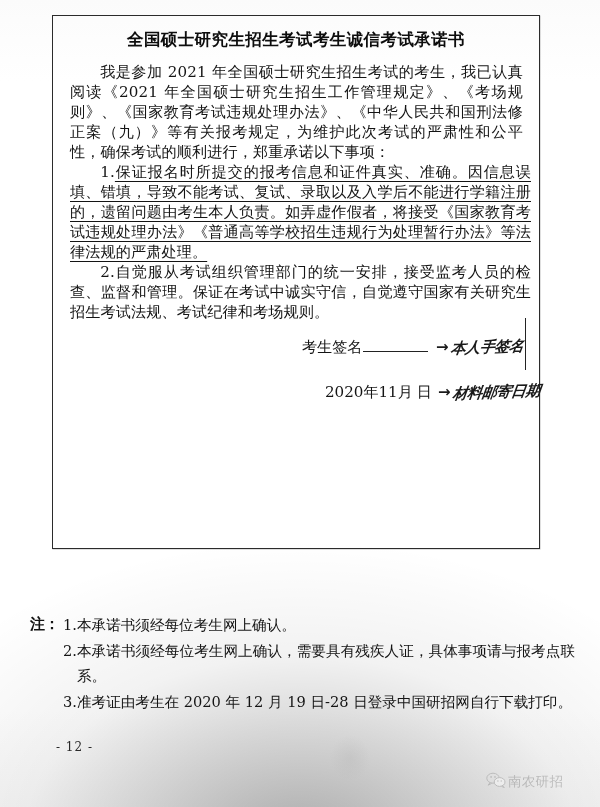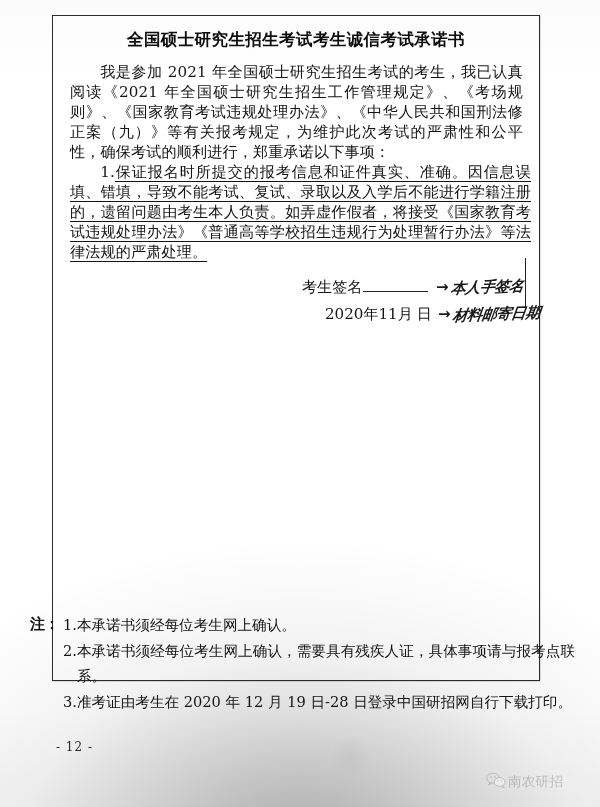--- a/index.html
+++ b/index.html
@@ -21,21 +21,21 @@
     inset: 0;
     background:
       radial-gradient(ellipse 120% 60% at 50% 104%, rgba(0,0,0,0.30) 0%, rgba(0,0,0,0.05) 38%, rgba(0,0,0,0) 62%),
       linear-gradient(180deg, #fbfbfb 0%, #ffffff 10%, #ffffff 88%, #f7f7f7 100%);
   }
 
   
   #doc-box {
     position: absolute;
     left: 52px; top: 15px;
-    width: 488px; height: 666px;
+    width: 488px; height: 534px;
     border: 1.6px solid #2b2b2b;
     background: transparent;
     box-shadow: 0.5px 0.5px 0 rgba(0,0,0,0.25);
   }
 
   #doc-title {
     text-align: center;
     font-family: "DejaVu Sans", sans-serif;
     font-weight: 700;
     font-size: 16.5px;
@@ -78,21 +78,21 @@
     line-height: 27px;
     color: #141414;
     position: relative;
   }
   .sign-row {
     display: flex;
     align-items: baseline;
     white-space: nowrap;
   }
   #sign-row-name { padding-left: 232px; }
-  #sign-row-date { padding-left: 255px; }
+  #sign-row-date { padding-left: 255px; margin-top: 18px; }
 
   .blank-line {
     display: inline-block;
     border-bottom: 1.3px solid #222;
     height: 0;
   }
   #sign-name-blank { width: 92px; margin: 0 2px 0 1px; }
   #sign-date-blank { width: 26px; margin: 0 2px; }
 
   
@@ -190,20 +190,21 @@
 <div id="page">
 
   <div id="doc-box">
 
     <div id="doc-title">全国硕士研究生招生考试考生诚信考试承诺书</div>
 
     <div id="para-intro" class="body-text">我是参加 2021 年全国硕士研究生招生考试的考生，我已认真阅读《2021 年全国硕士研究生招生工作管理规定》、《考场规则》、《国家教育考试违规处理办法》、《中华人民共和国刑法修正案（九）》等有关报考规定，为维护此次考试的严肃性和公平性，确保考试的顺利进行，郑重承诺以下事项：</div>
 
     <div id="clause-1" class="clause body-text"><span>1.</span><span class="u">保证报名时所提交的报考信息和证件真实、准确。因信息误填、错填，导致不能考试、复试、录取以及入学后不能进行学籍注册的，遗留问题由考生本人负责。如弄虚作假者，将接受《国家教育考试违规处理办法》《普通高等学校招生违规行为处理暂行办法》等法律法规的严肃处理。</span></div>
 
+    <div id="clause-2" class="clause body-text"><span>2.</span><span>自觉服从考试组织管理部门的统一安排，接受监考人员的检查、监督和管理。保证在考试中诚实守信，自觉遵守国家有关研究生招生考试法规、考试纪律和考场规则。</span></div>
 
 
     <div id="sign-block">
 
       <div id="hand-vline"></div>
 
       <div id="sign-row-name" class="sign-row">
         <span>考生签名</span>
         <span id="sign-name-blank" class="blank-line"></span>
         <span class="hand-arrow">→</span>

